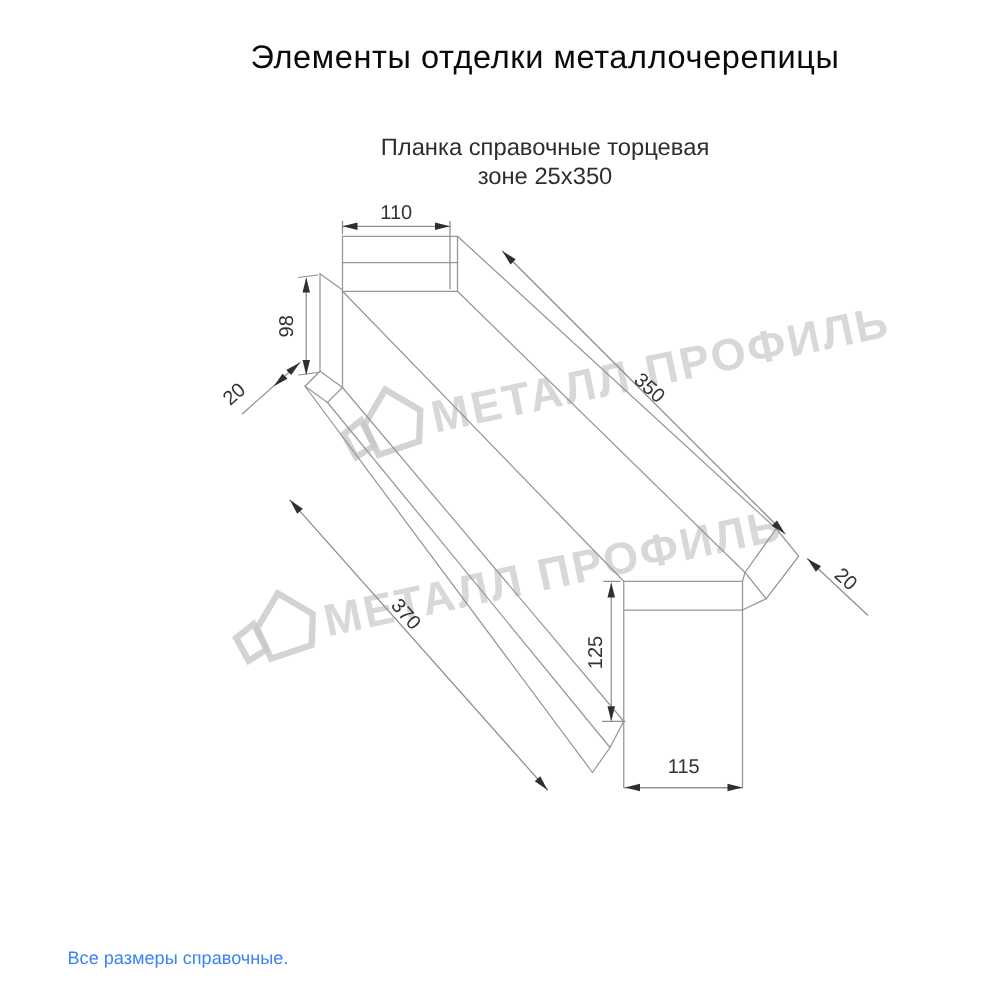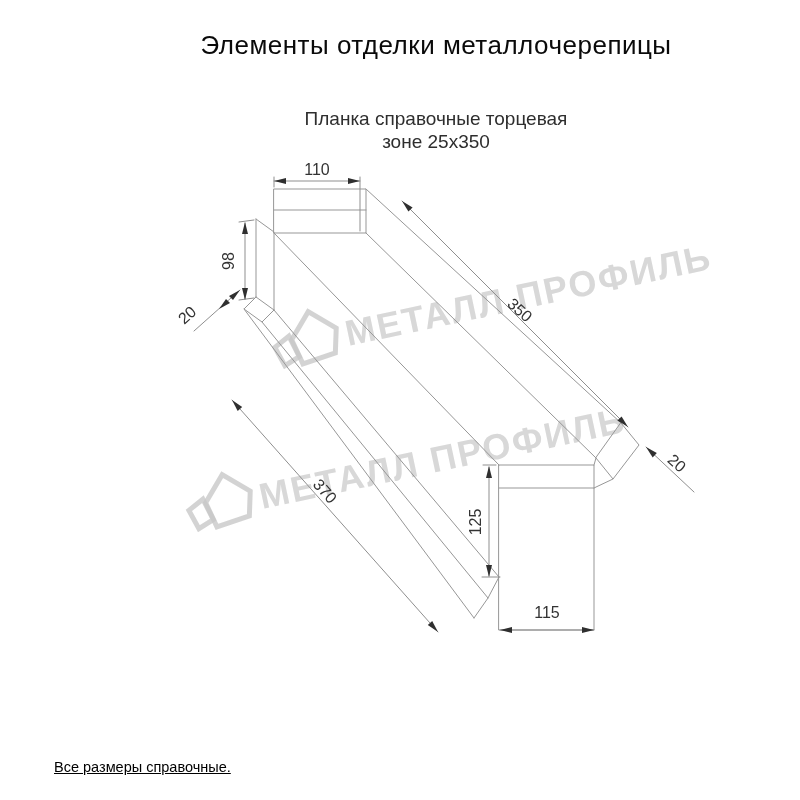--- a/index.html
+++ b/index.html
@@ -2,21 +2,21 @@
 <html><head>
 <meta charset="utf-8">
 <style>
   html,body{margin:0;padding:0;background:#fff;}
   #page{position:relative;width:800px;height:800px;background:#ffffff;overflow:hidden;
         font-family:"Liberation Sans", sans-serif;margin-left:36px;}
   .title{position:absolute;top:30px;left:0;width:800px;text-align:center;
          font-size:26px;color:#0a0a0a;letter-spacing:0.5px;}
   .subtitle{position:absolute;top:107px;left:0;width:800px;text-align:center;
             font-size:19px;line-height:23px;color:#2e2e2e;}
-  .footer{position:absolute;left:18px;bottom:22px;font-size:14.5px;line-height:22px;color:#000000;text-decoration:underline;}
+  .footer{position:absolute;left:18px;bottom:22px;font-size:14.5px;line-height:22px;color:#3b82f6;}
   svg{position:absolute;left:0;top:0;}
   .ln{stroke:#979797;stroke-width:1;fill:none;stroke-linecap:round;}
   .dl{stroke:#8f8f8f;stroke-width:1;fill:none;stroke-linecap:round;}
   .ar{fill:#2f2f2f;stroke:none;}
   .dimtxt{font-family:"Liberation Sans",sans-serif;font-size:16px;fill:#333333;}
   .wmtxt{font-family:"Liberation Sans",sans-serif;font-size:36px;font-weight:bold;
          letter-spacing:2px;fill:#cbcbcb;opacity:0.75;}
   .wmlogo{stroke:#c9c9c9;stroke-width:5;fill:#ffffff;fill-opacity:0.5;opacity:0.8;}
 </style>
 </head>

